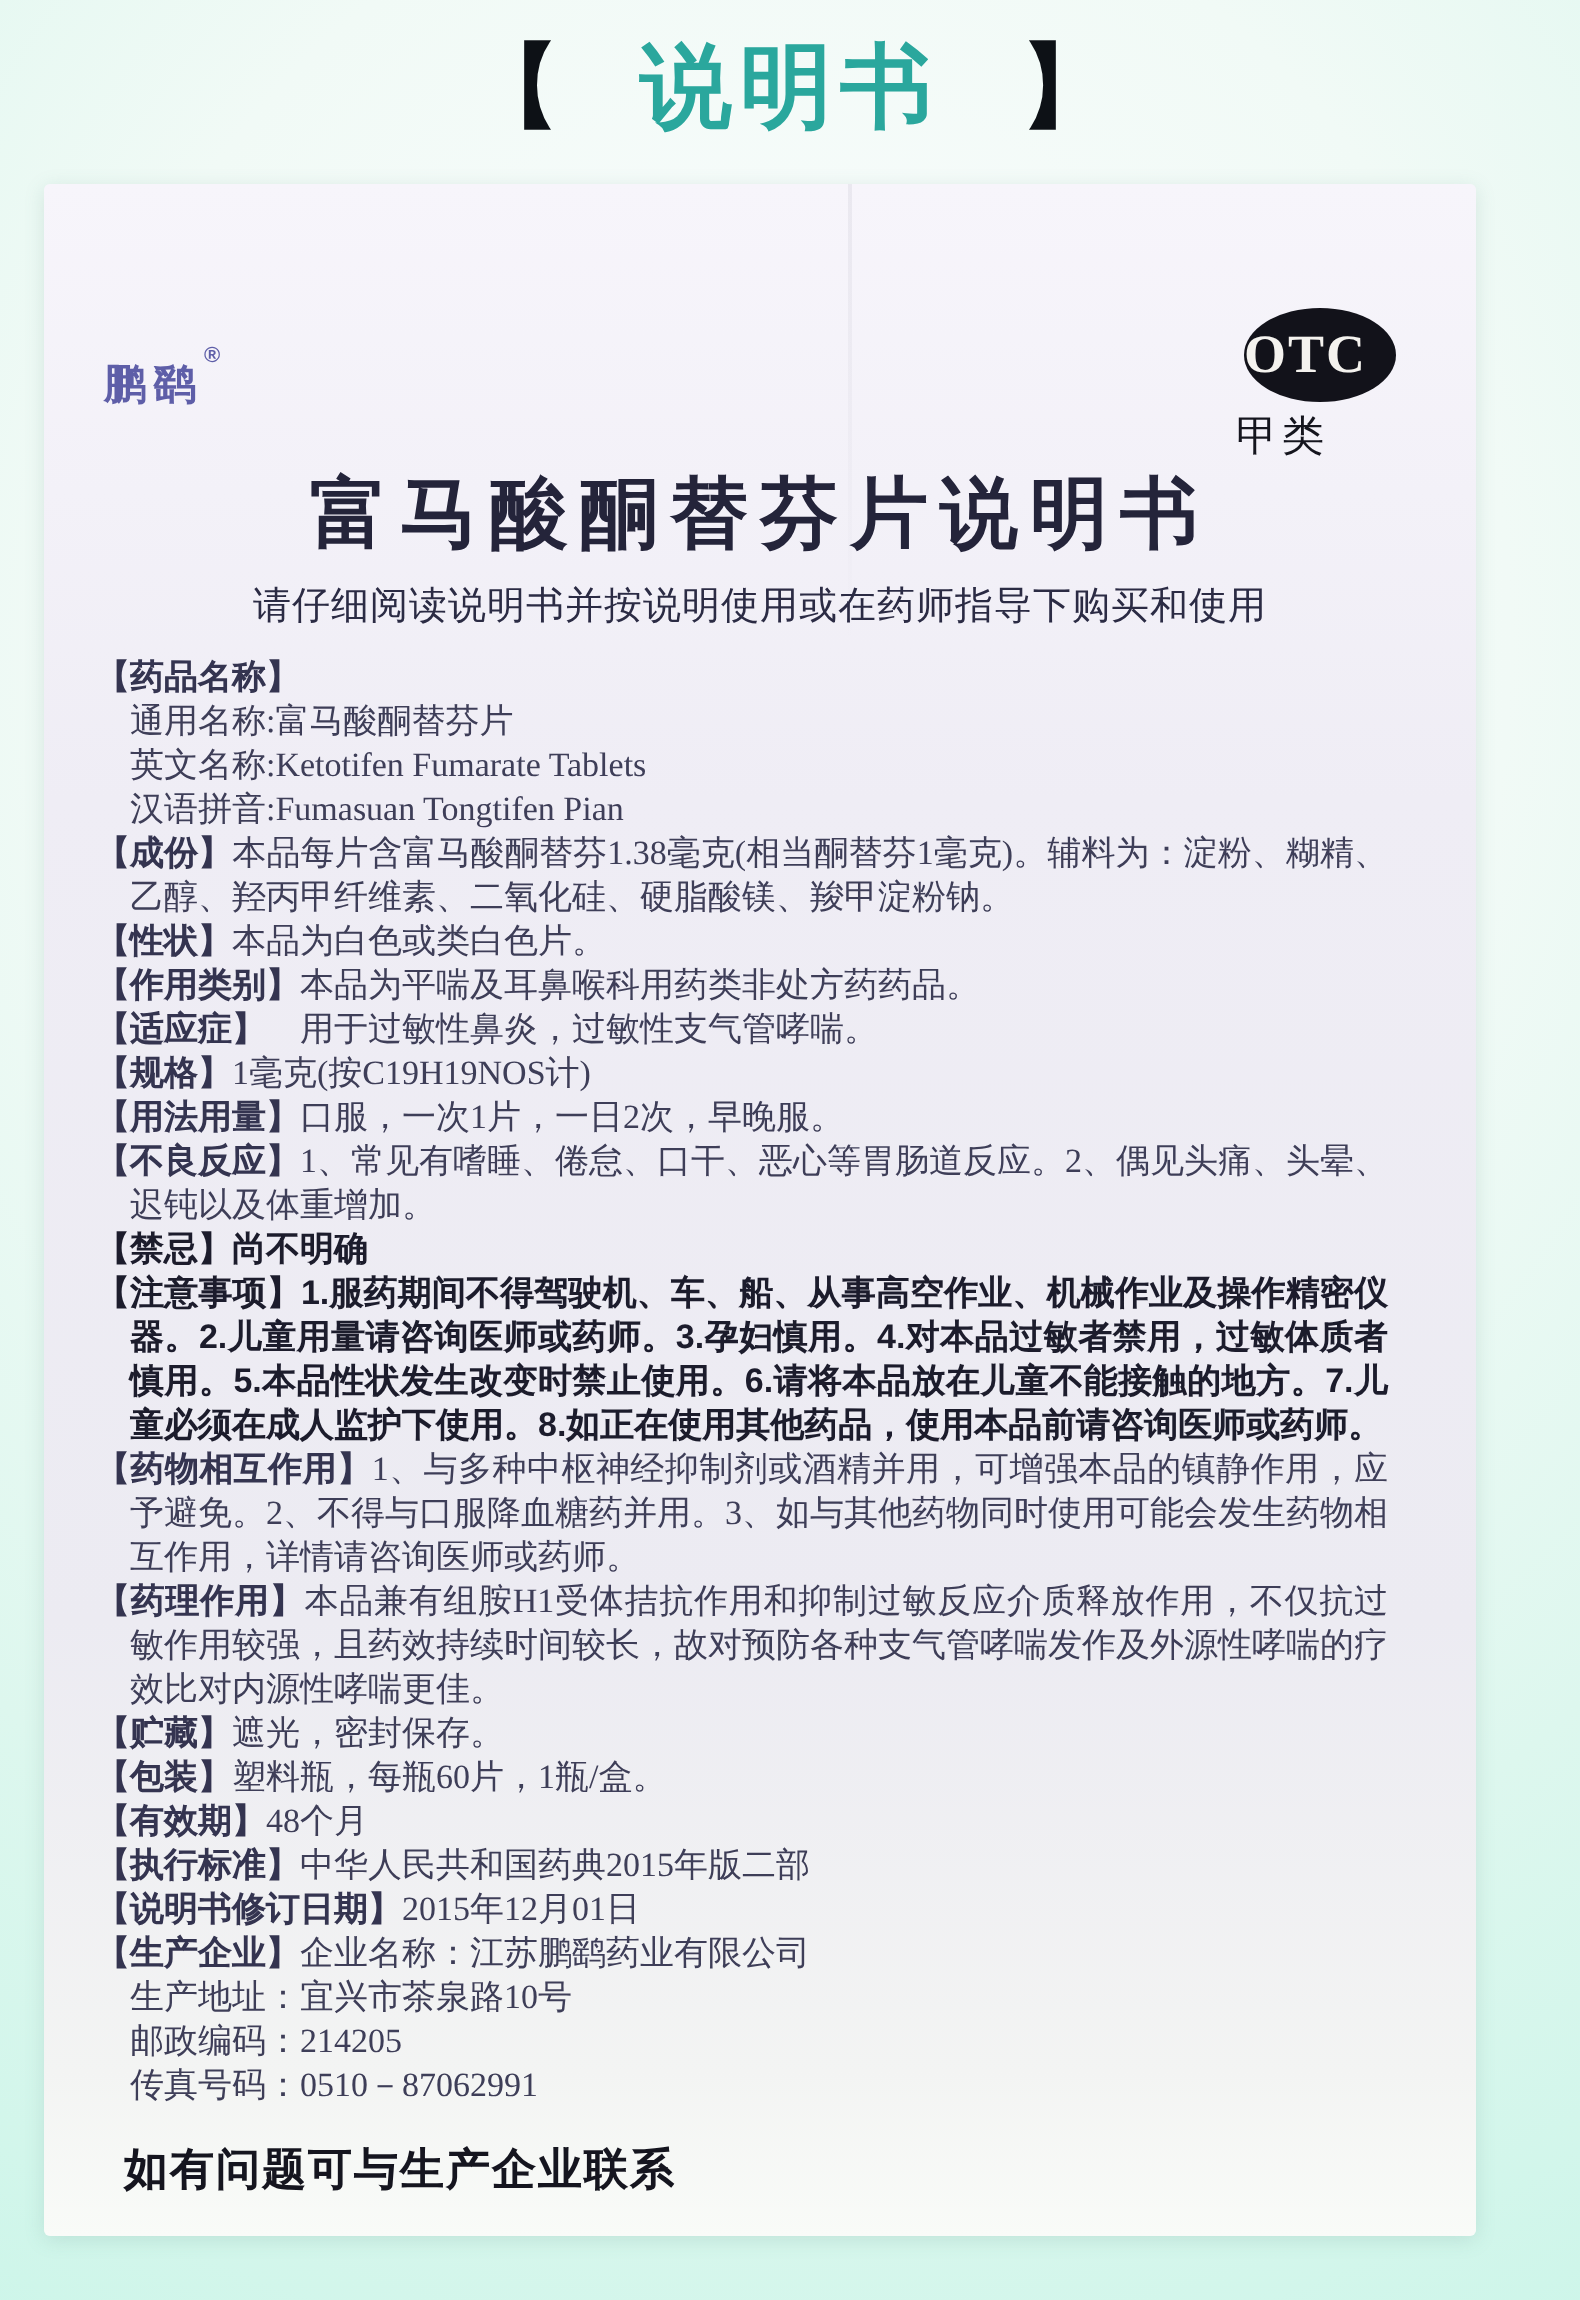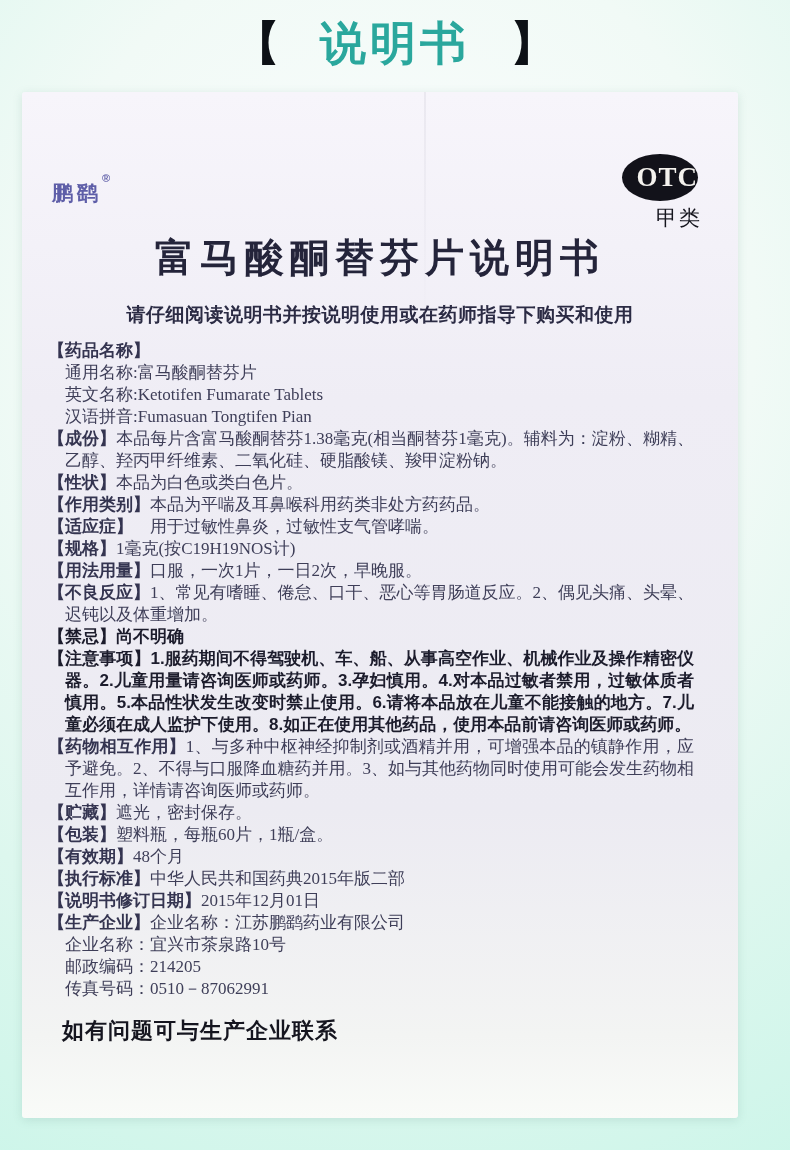--- a/index.html
+++ b/index.html
@@ -35,38 +35,38 @@
   }
 
   
   .brand {
     position:absolute; left:30px; top:80px;
     color:#5e5ea8; font-weight:bold; font-size:21px; letter-spacing:4px;
   }
   .brand sup { font-size:11px; letter-spacing:0; vertical-align:18px; }
 
   
-  .otc { position:absolute; right:36px; top:62px; width:84px; text-align:right; }
+  .otc { position:absolute; right:36px; top:62px; width:84px; text-align:left; }
   .otc-oval {
     width:76px; height:47px; margin:0 auto;
     background:#12121a; border-radius:50%;
     color:#f4f2ee; font-family:"Liberation Serif","DejaVu Serif",serif;
     font-weight:bold; font-size:27px; line-height:47px; letter-spacing:1px;
   }
   .otc-class { margin-top:3px; font-size:21px; color:#15151e; letter-spacing:2px; }
 
   
   .doc-title {
     padding-top:146px; text-align:center;
     font-size:39px; font-weight:bold; color:#24243a; letter-spacing:6px;
     line-height:40px;
   }
   .doc-subtitle {
-    margin-top:24px; text-align:center;
-    font-size:19px; font-weight:bold; color:#2b2b44; letter-spacing:0.5px;
+    margin-top:12px; text-align:center;
+    font-size:19px; font-weight:normal; color:#2b2b44; letter-spacing:0.5px;
   }
 
   
   .doc-body {
     margin-top:12px; padding:0 44px 0 26px;
     font-family:"Liberation Serif","DejaVu Serif",serif;
     font-size:17px; line-height:22px; color:#3e3e58;
     text-align:justify;
   }
   .sec { padding-left:17px; text-indent:-17px; }
@@ -109,25 +109,26 @@
     <p class="sec"><span class="label">【成份】</span><span>本品每片含富马酸酮替芬1.38毫克(相当酮替芬1毫克)。辅料为：淀粉、糊精、乙醇、羟丙甲纤维素、二氧化硅、硬脂酸镁、羧甲淀粉钠。</span></p>
     <p class="sec"><span class="label">【性状】</span><span>本品为白色或类白色片。</span></p>
     <p class="sec"><span class="label">【作用类别】</span><span>本品为平喘及耳鼻喉科用药类非处方药药品。</span></p>
     <p class="sec"><span class="label">【适应症】</span><span>　用于过敏性鼻炎，过敏性支气管哮喘。</span></p>
     <p class="sec"><span class="label">【规格】</span><span>1毫克(按C19H19NOS计)</span></p>
     <p class="sec"><span class="label">【用法用量】</span><span>口服，一次1片，一日2次，早晚服。</span></p>
     <p class="sec"><span class="label">【不良反应】</span><span>1、常见有嗜睡、倦怠、口干、恶心等胃肠道反应。2、偶见头痛、头晕、迟钝以及体重增加。</span></p>
     <p class="sec em"><span class="label">【禁忌】</span><span>尚不明确</span></p>
     <p class="sec em"><span class="label">【注意事项】</span><span>1.服药期间不得驾驶机、车、船、从事高空作业、机械作业及操作精密仪器。2.儿童用量请咨询医师或药师。3.孕妇慎用。4.对本品过敏者禁用，过敏体质者慎用。5.本品性状发生改变时禁止使用。6.请将本品放在儿童不能接触的地方。7.儿童必须在成人监护下使用。8.如正在使用其他药品，使用本品前请咨询医师或药师。</span></p>
     <p class="sec"><span class="label">【药物相互作用】</span><span>1、与多种中枢神经抑制剂或酒精并用，可增强本品的镇静作用，应予避免。2、不得与口服降血糖药并用。3、如与其他药物同时使用可能会发生药物相互作用，详情请咨询医师或药师。</span></p>
+    <p class="sec"><span class="label">【药理作用】</span><span>本品兼有组胺H1受体拮抗作用和抑制过敏反应介质释放作用，不仅抗过敏作用较强，且药效持续时间较长，故对预防各种支气管哮喘发作及外源性哮喘的疗效比对内源性哮喘更佳。</span></p>
     <p class="sec"><span class="label">【贮藏】</span><span>遮光，密封保存。</span></p>
     <p class="sec"><span class="label">【包装】</span><span>塑料瓶，每瓶60片，1瓶/盒。</span></p>
     <p class="sec"><span class="label">【有效期】</span><span>48个月</span></p>
     <p class="sec"><span class="label">【执行标准】</span><span>中华人民共和国药典2015年版二部</span></p>
     <p class="sec"><span class="label">【说明书修订日期】</span><span>2015年12月01日</span></p>
     <p class="sec"><span class="label">【生产企业】</span><span>企业名称：江苏鹏鹞药业有限公司</span></p>
-    <p class="sub"><span>企业名称：宜兴市茶泉路10号</span></p>
+    <p class="sub"><span>生产地址：宜兴市茶泉路10号</span></p>
     <p class="sub"><span>邮政编码：214205</span></p>
     <p class="sub"><span>传真号码：0510－87062991</span></p>
   </div>
 
   <div class="doc-footer">如有问题可与生产企业联系</div>
 </div>
 
 </body></html>

